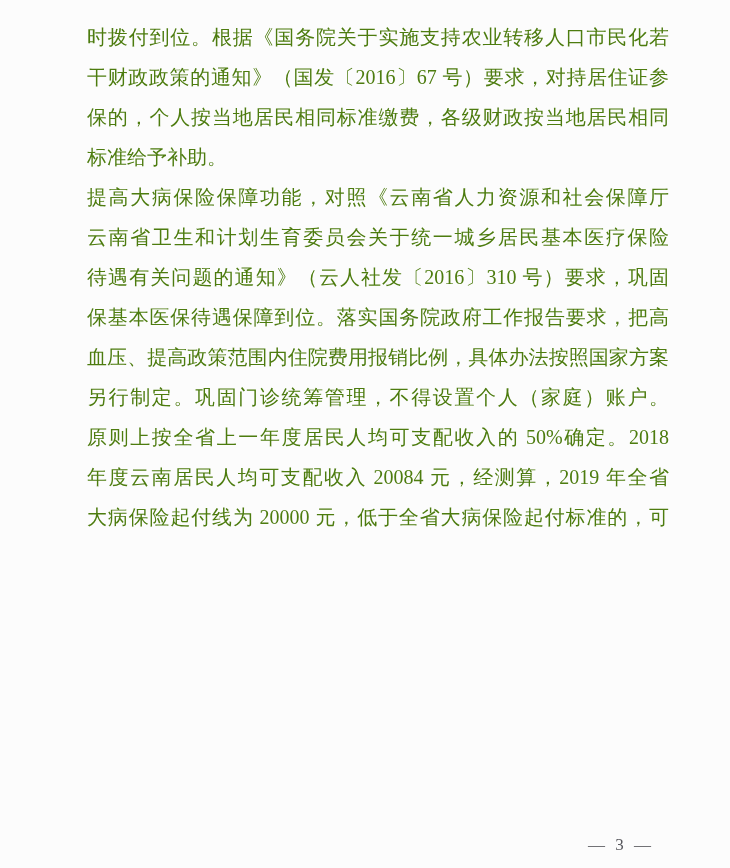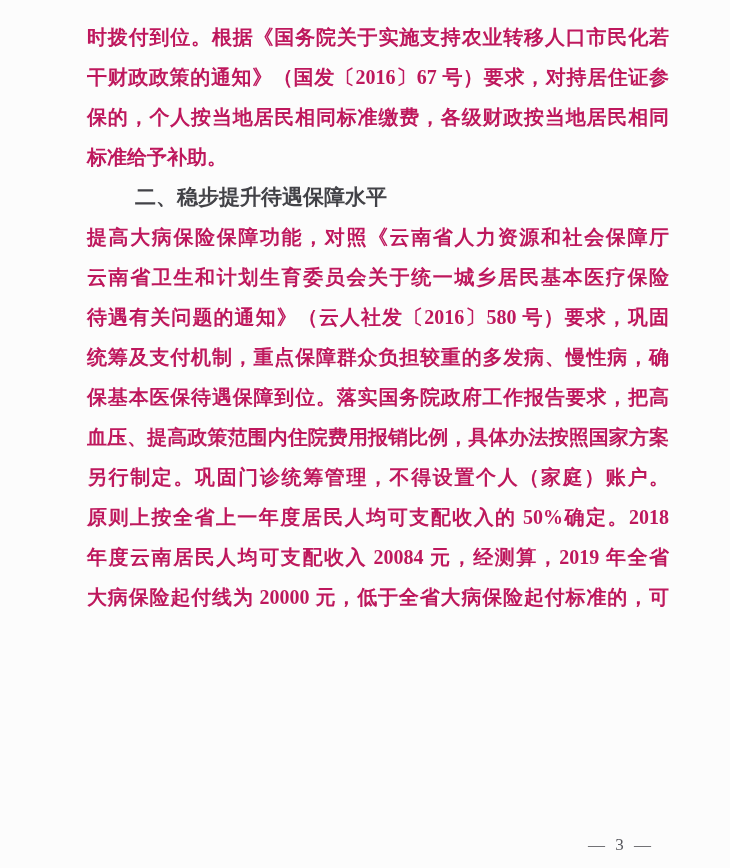--- a/index.html
+++ b/index.html
@@ -21,22 +21,22 @@
   .content {
     position: absolute;
     left: 87px;
     top: 17px;
     width: 582px;
   }
   .line {
     height: 40px;
     line-height: 40px;
     font-size: 20px;
-    font-weight: 700;
-    color: #be185d;
+    font-weight: 400;
+    color: #4d7c0f;
   }
   .just {
     text-align: justify;
     text-align-last: justify;
   }
   .indent {
     text-indent: 44px;
   }
   .hd {
     font-family: "Liberation Sans", "DejaVu Sans", sans-serif;
@@ -59,25 +59,23 @@
 </style>
 </head>
 <body>
 
 <div class="page">
   <div class="content">
     <div class="line just">时拨付到位。根据《国务院关于实施支持农业转移人口市民化若</div>
     <div class="line just">干财政政策的通知》（国发〔2016〕67 号）要求，对持居住证参</div>
     <div class="line just">保的，个人按当地居民相同标准缴费，各级财政按当地居民相同</div>
     <div class="line">标准给予补助。</div>
-    <div class="line hd">二、稳步提升待遇保障水平</div>
     <div class="line just">提高大病保险保障功能，对照《云南省人力资源和社会保障厅</div>
     <div class="line just">云南省卫生和计划生育委员会关于统一城乡居民基本医疗保险</div>
-    <div class="line just">待遇有关问题的通知》（云人社发〔2016〕580 号）要求，巩固</div>
-    <div class="line just">统筹及支付机制，重点保障群众负担较重的多发病、慢性病，确</div>
+    <div class="line just">待遇有关问题的通知》（云人社发〔2016〕310 号）要求，巩固</div>
     <div class="line just">保基本医保待遇保障到位。落实国务院政府工作报告要求，把高</div>
     <div class="line just">血压、提高政策范围内住院费用报销比例，具体办法按照国家方案</div>
     <div class="line just">另行制定。巩固门诊统筹管理，不得设置个人（家庭）账户。</div>
     <div class="line just">原则上按全省上一年度居民人均可支配收入的 50%确定。2018</div>
     <div class="line just">年度云南居民人均可支配收入 20084 元，经测算，2019 年全省</div>
     <div class="line just">大病保险起付线为 20000 元，低于全省大病保险起付标准的，可</div>
   </div>
   <div class="footer">— 3 —</div>
 </div>
 

